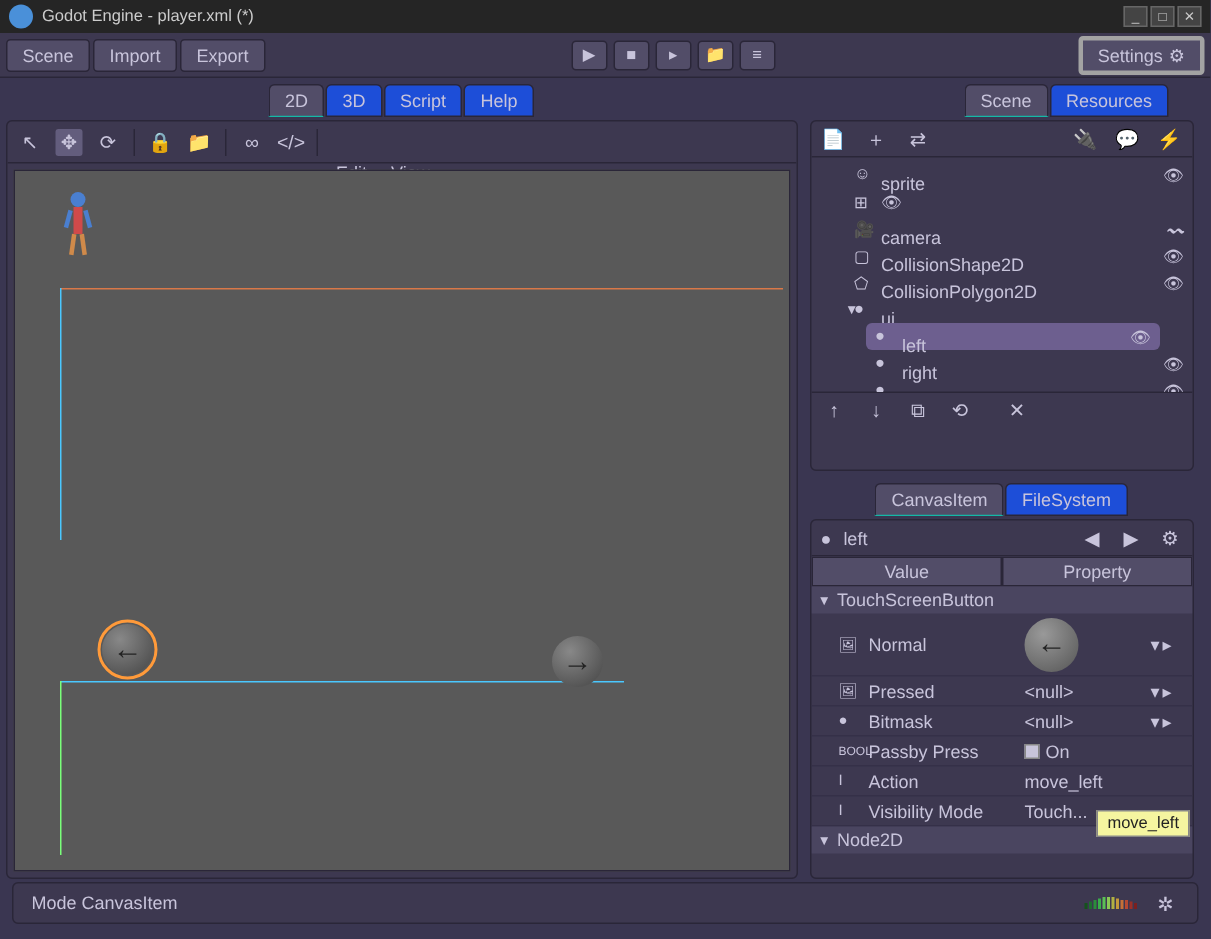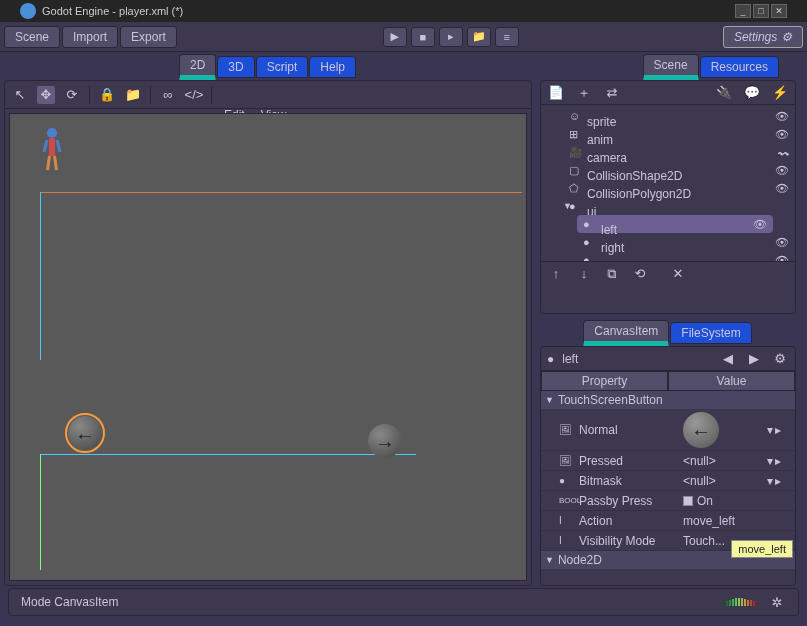--- a/index.html
+++ b/index.html
@@ -1,35 +1,35 @@
 <!DOCTYPE html>
 <html><head>
 <meta charset="utf-8">
 <style>
 * { margin: 0; padding: 0; box-sizing: border-box; font-family: Arial, sans-serif; font-size: 12px; }
 body { background: #3a3651; color: #c8c4db; width: 807px; height: 626px; overflow: hidden; position: relative; }
-.titlebar { background: #252525; height: 22px; display: flex; align-items: center; padding: 0 20px; color: #ccc; }
+.titlebar { background: #252525; height: 22px; display: flex; align-items: center; padding: 0 6px; color: #ccc; }
 .titlebar-icon { width: 16px; height: 16px; background: #4a90d9; border-radius: 50%; margin-right: 6px; }
 .titlebar-title { flex: 1; font-size: 11px; }
 .win-btns { display: flex; gap: 2px; }
 .win-btn { width: 16px; height: 14px; background: #444; border: 1px solid #666; color: #ccc; font-size: 9px; display: flex; align-items: center; justify-content: center; cursor: pointer; }
 .main-toolbar { background: #3d3850; height: 30px; display: flex; align-items: center; padding: 0 4px; border-bottom: 1px solid #2a2638; }
 .menu-btn { background: #524d68; color: #c8c4db; border: 1px solid #2a2638; padding: 3px 10px; margin-right: 2px; border-radius: 3px; cursor: pointer; font-size: 12px; }
 .center-controls { flex: 1; display: flex; justify-content: center; gap: 4px; }
 .icon-btn { width: 24px; height: 20px; background: #524d68; border: 1px solid #2a2638; border-radius: 3px; display: flex; align-items: center; justify-content: center; cursor: pointer; font-size: 11px; }
-.settings-btn { background: #524d68; color: #c8c4db; border: 1px solid #a3a3a3; padding: 3px 10px; border-radius: 3px; cursor: pointer; display: flex; align-items: center; gap: 4px; font-style: italic; }
+.settings-btn { background: #524d68; color: #c8c4db; border: 3px solid #a3a3a3; padding: 3px 10px; border-radius: 3px; cursor: pointer; display: flex; align-items: center; gap: 4px; }
 .gear-icon { display: inline-block; }
 .content { display: flex; height: 536px; }
 .left-panel { width: 536px; display: flex; flex-direction: column; padding: 2px 4px; }
 .right-panel { width: 264px; display: flex; flex-direction: column; padding: 2px 4px; }
 .tab-row { display: flex; align-items: center; height: 26px; }
 .tab-row.right { justify-content: flex-end; padding-right: 16px; }
 .tab-row.center { justify-content: center; }
 .tab { background: #1d4ed8; color: #c8c4db; border: 1px solid #2a2638; padding: 3px 10px; border-radius: 4px 4px 0 0; cursor: pointer; margin-right: 1px; font-size: 12px; }
-.tab.active { background: #524d68; border-bottom: 6px solid #14b8a6; }
+.tab.active { background: #524d68; border-bottom: 1px solid #14b8a6; }
 .panel-box { background: #3d3850; border: 1px solid #2a2638; border-radius: 4px; flex: 1; display: flex; flex-direction: column; overflow: hidden; }
 .viewport-toolbar { height: 28px; display: flex; align-items: center; padding: 0 6px; gap: 8px; border-bottom: 1px solid #2a2638; }
 .tb-icon { width: 18px; height: 18px; display: flex; align-items: center; justify-content: center; cursor: pointer; font-size: 13px; background: transparent; }
 .tb-icon.active { background: #635d7d; border-radius: 2px; }
 .tb-sep { width: 1px; height: 18px; background: #2a2638; }
 .tb-text { cursor: pointer; padding: 2px 4px; margin-top: 40px; }
 .viewport { flex: 1; background: #595959; position: relative; margin: 4px; border: 1px solid #2a2638; }
 .ruler-h { position: absolute; top: 78px; left: 30px; right: 4px; height: 1px; background: #d97848; }
 .guide-v { position: absolute; top: 78px; bottom: 220px; left: 30px; width: 1px; background: #4ac8ff; }
 .guide-h { position: absolute; left: 30px; width: 376px; top: 340px; height: 1px; background: #4ac8ff; }
@@ -163,21 +163,20 @@
         <div class="tb-icon">⚡</div>
       </div>
       <div class="scene-tree" id="scene-tree">
           <div class="tree-item">
             <span class="tree-icon">☺</span>
             <span class="tree-label">sprite</span>
             <span class="tree-eye">👁</span>
           </div>
           <div class="tree-item">
             <span class="tree-icon">⊞</span>
-            <span class="tree-label">anim</span>
             <span class="tree-eye">👁</span>
           </div>
           <div class="tree-item">
             <span class="tree-icon">🎥</span>
             <span class="tree-label">camera</span>
             <span class="tree-eye">〰</span>
           </div>
           <div class="tree-item">
             <span class="tree-icon">▢</span>
             <span class="tree-label">CollisionShape2D</span>
@@ -225,22 +224,22 @@
     </div>
     <div class="panel-box">
       <div class="inspector-head">
         <span>●</span>
         <span class="insp-label">left</span>
         <div class="tb-icon">◀</div>
         <div class="tb-icon">▶</div>
         <div class="tb-icon">⚙</div>
       </div>
       <div class="col-headers">
+        <div class="col-head">Value</div>
         <div class="col-head">Property</div>
-        <div class="col-head">Value</div>
       </div>
       <div class="section-head">
           <span class="tri">▼</span>
           <span>TouchScreenButton</span>
         </div>
 
       <div class="prop-row" style="height:42px;">
         <span class="prop-icon">🖼</span>
         <span class="prop-name">Normal</span>
         <div class="prop-val">

